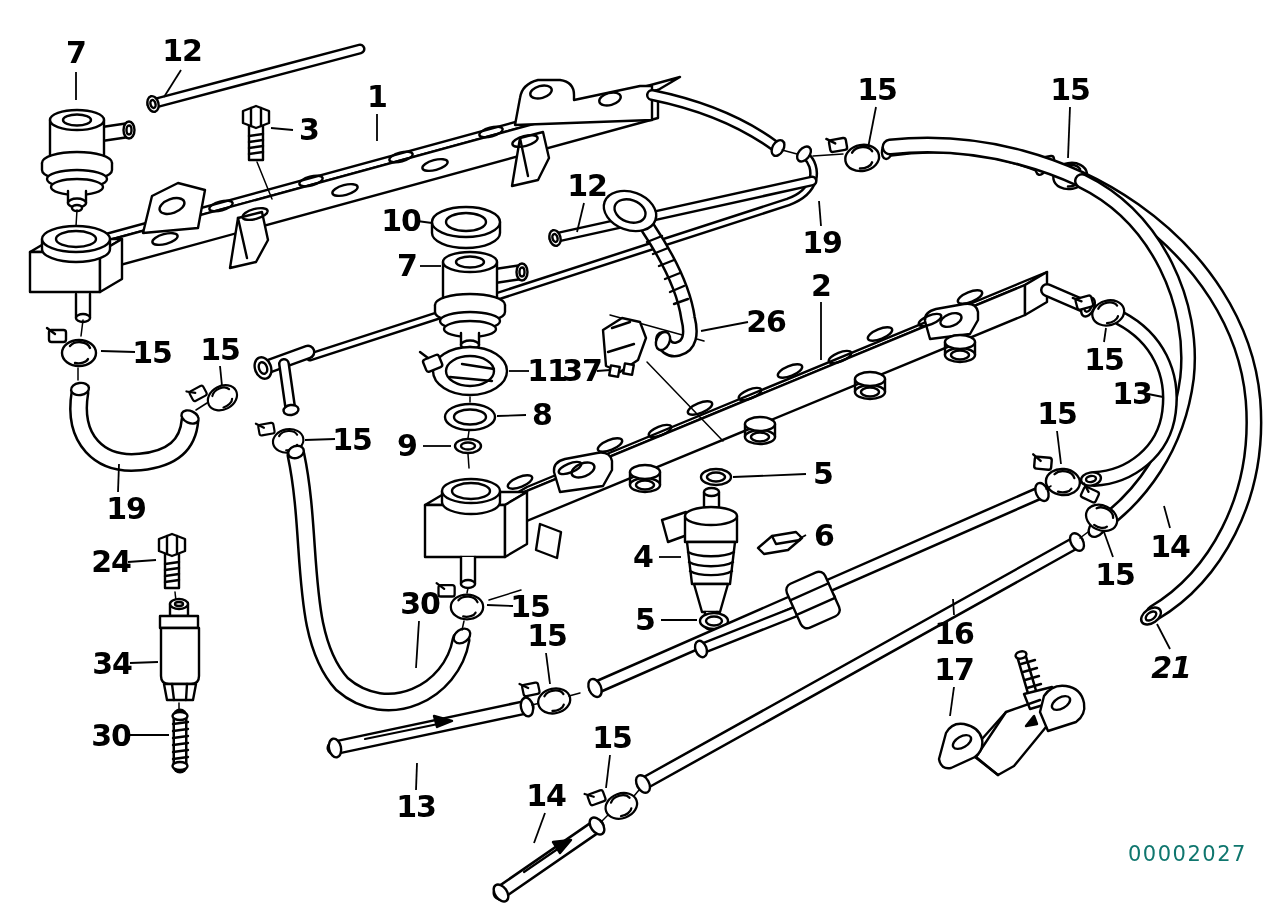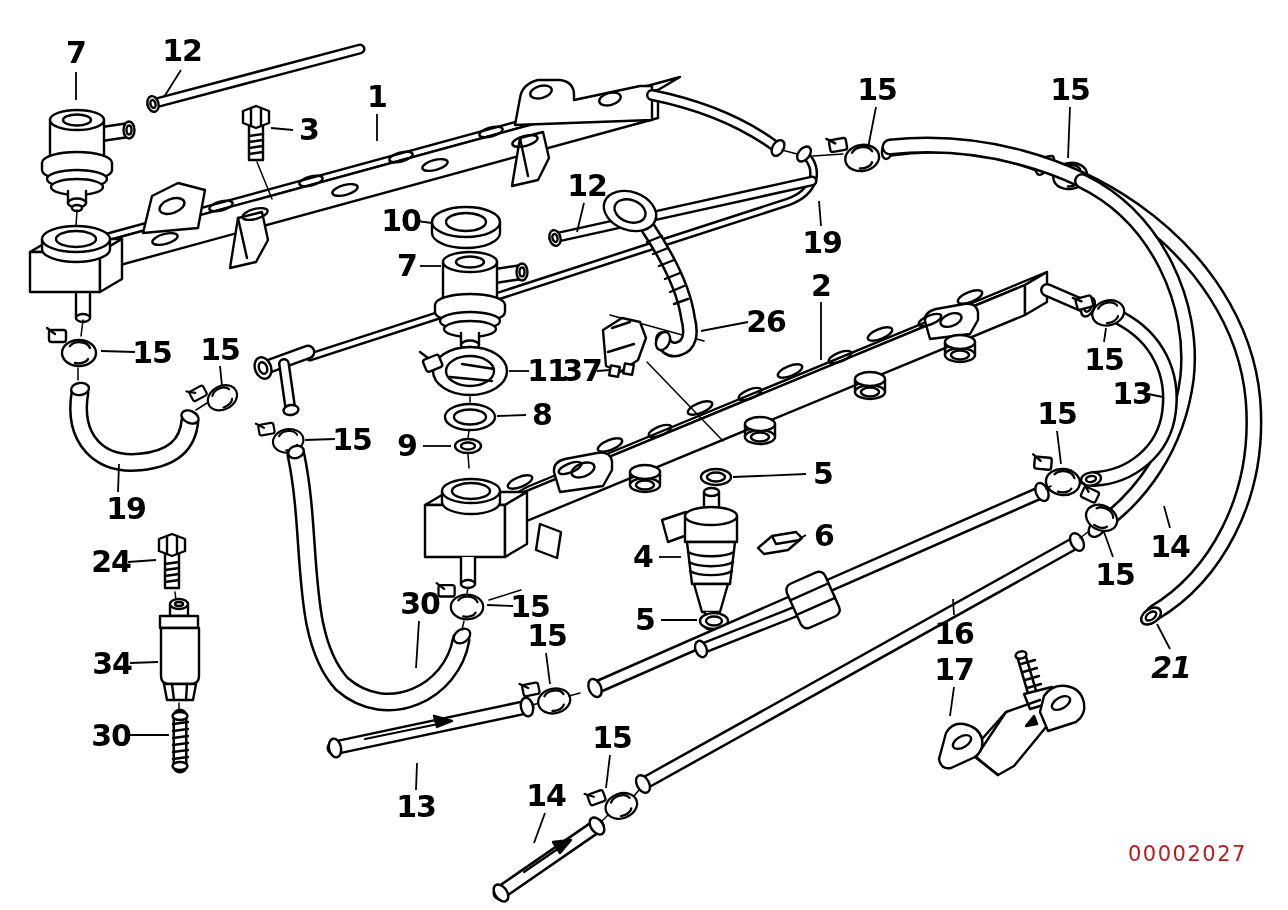--- a/index.html
+++ b/index.html
@@ -4,21 +4,21 @@
 <style>
   html,body{margin:0;padding:0;background:#e8e8e8;}
   .stage{position:relative;width:1288px;height:910px;background:#fff;overflow:hidden;
          font-family:"DejaVu Sans","Liberation Sans",sans-serif;}
   svg.art{position:absolute;left:0;top:0;width:1288px;height:910px;}
   #art{stroke:#000;fill:none;stroke-width:2.4;stroke-linejoin:round;stroke-linecap:round;}
   #leader-layer line{stroke:#000;stroke-width:1.8;}
   .thin{stroke-width:1.5;}
   .callout{position:absolute;transform:translate(-50%,-50%);font-weight:bold;font-size:30px;
            line-height:1;color:#000;letter-spacing:-1px;white-space:nowrap;user-select:none;}
-  .code{position:absolute;left:1128px;top:842px;font-size:21px;color:#b91c1c;
+  .code{position:absolute;left:1128px;top:842px;font-size:21px;color:#0f766e;
         letter-spacing:1.5px;font-weight:400;}
 </style>
 </head>
 <body>
 
 <div class="stage">
 
 <svg class="art" viewBox="0 0 1288 910">
   <defs>
     <g id="clampSym">

